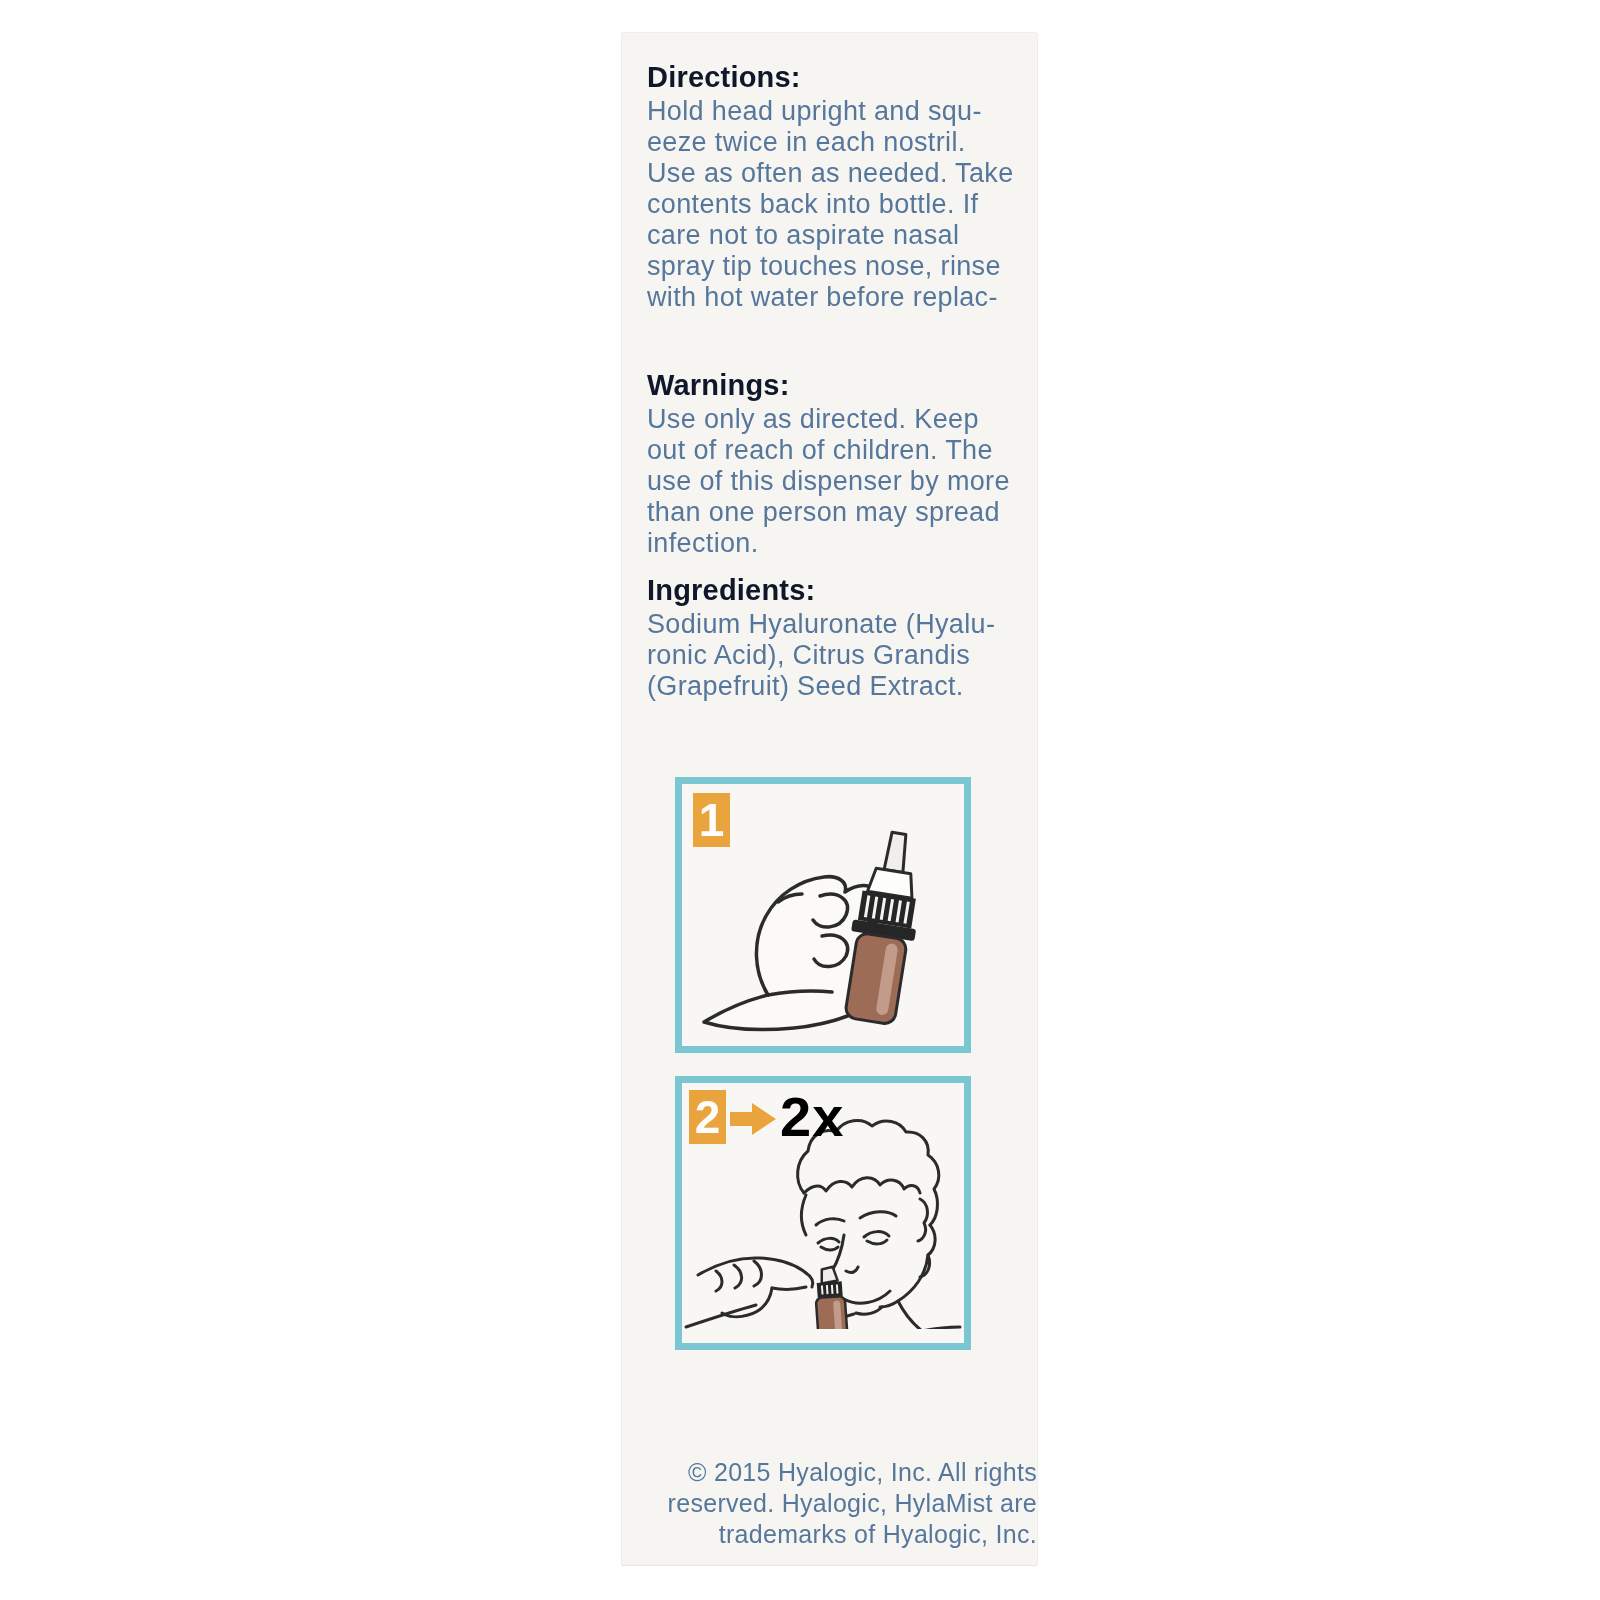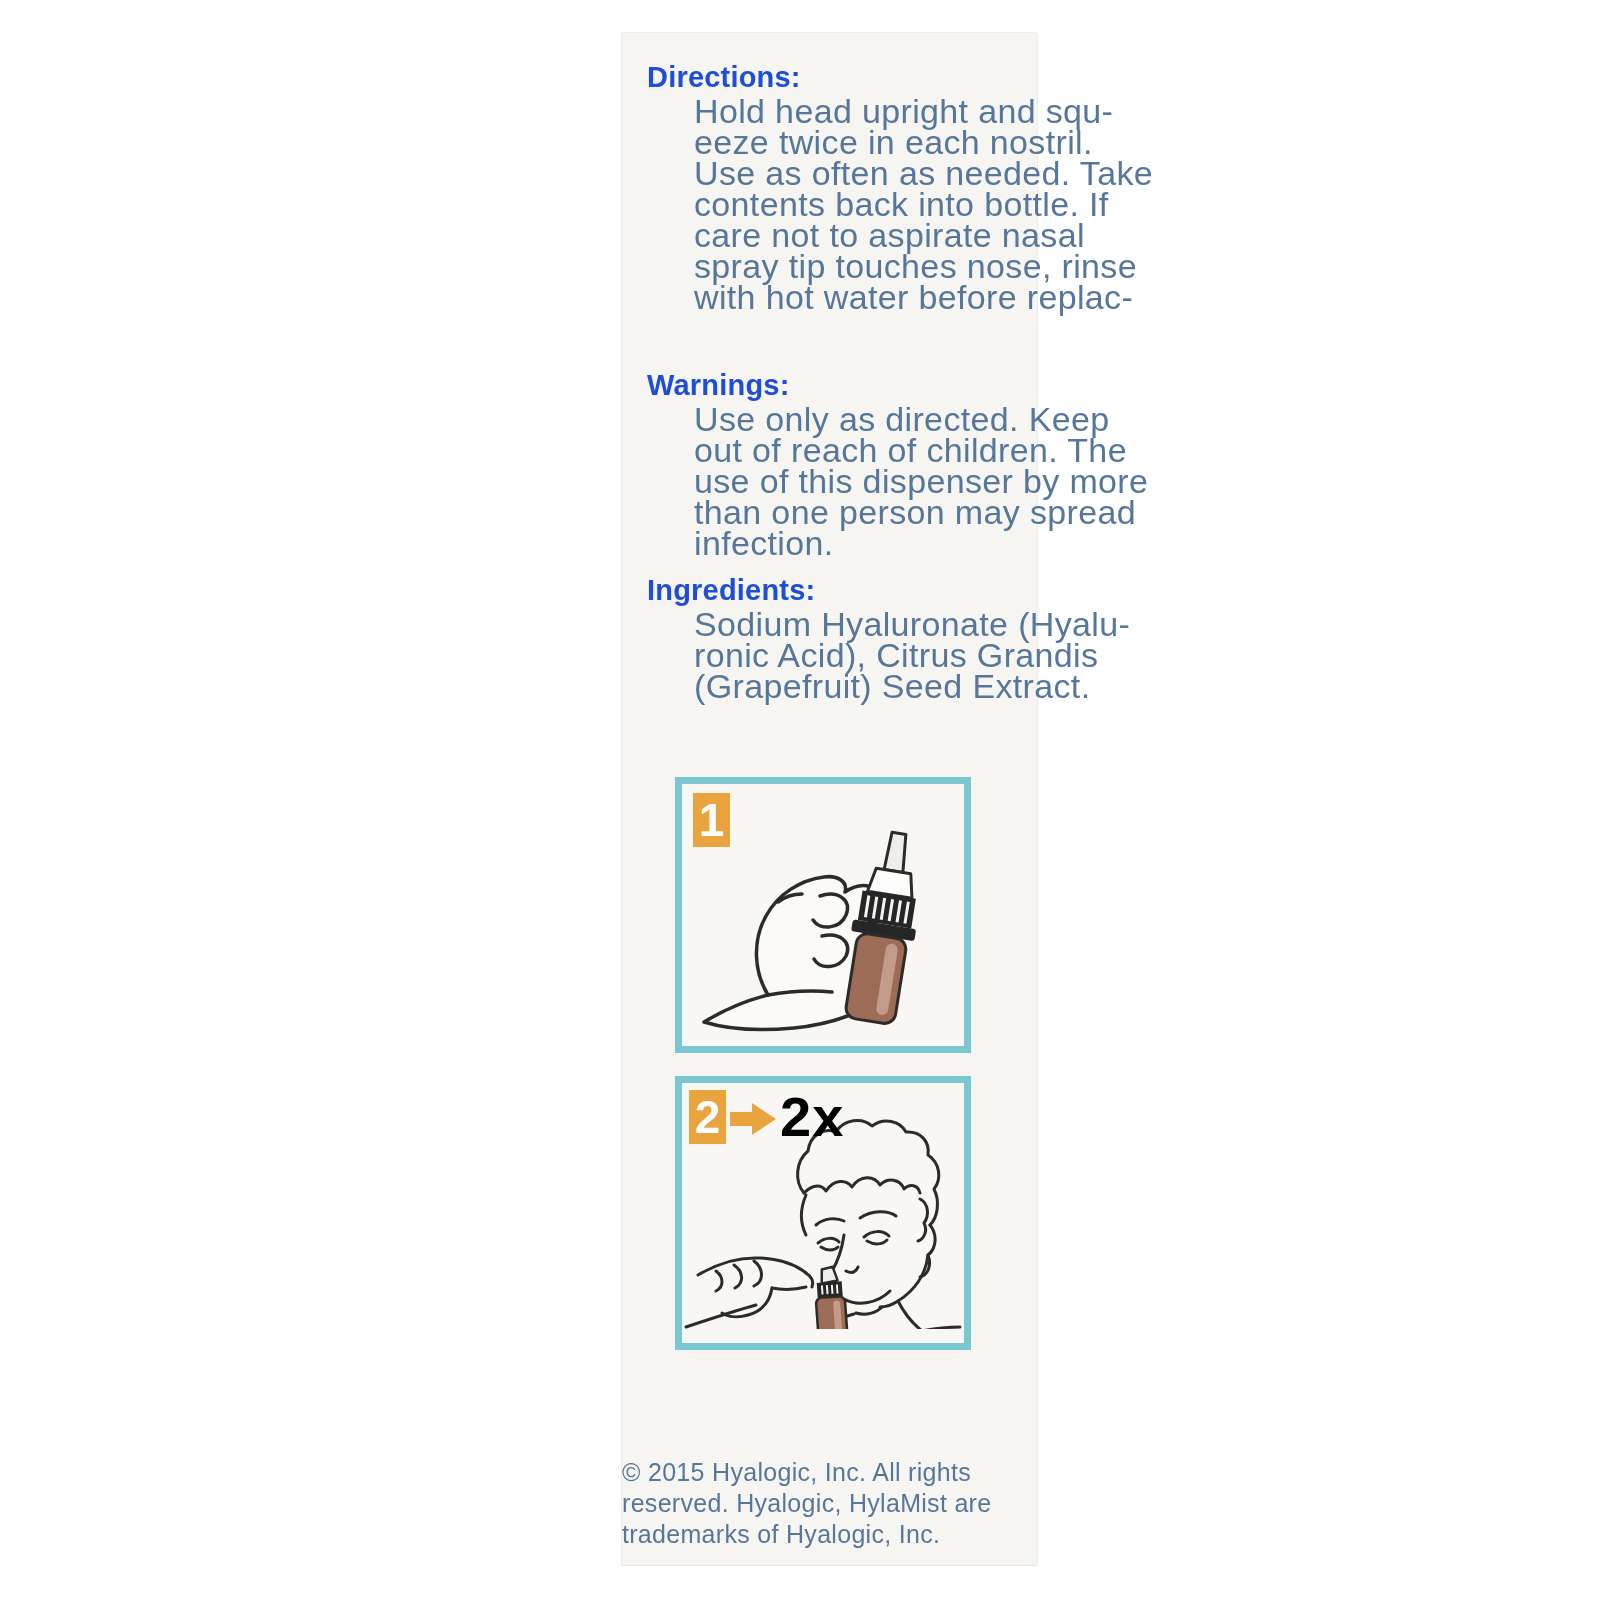--- a/index.html
+++ b/index.html
@@ -10,23 +10,23 @@
     overflow:hidden;
   }
   .panel {
     position:absolute; left:622px; top:33px; width:415px; height:1532px;
     background:#f7f5f1;
     box-shadow:-1px 0 0 #ecebe6, 1px 0 0 #eeede9, 0 -1px 0 #eeede9, 0 1px 0 #e8e6e1;
   }
   .section { position:absolute; left:25px; width:386px; }
   .sec-heading {
     font-weight:bold; font-size:29px; line-height:37px;
-    color:#1d4ed8; letter-spacing:0.2px;
+    color:#0f172a; letter-spacing:0.2px;
   }
-  .sec-body { font-size:34px; line-height:31px; color:#56779c; letter-spacing:0.35px;margin-left:47px; }
+  .sec-body { font-size:27px; line-height:31px; color:#56779c; letter-spacing:0.35px; }
   .tline { white-space:nowrap; }
 
   #sec-directions  { top:26px; }
   #sec-warnings    { top:334px; }
   #sec-ingredients { top:539px; }
 
   .step-box {
     position:absolute; left:53px; width:282px;
     border:7px solid #7ac7d1; background:#f9f7f3;
   }
@@ -42,21 +42,21 @@
 
   .step2-arrow { position:absolute; left:48px; top:20px; }
   .repeat-label {
     position:absolute; left:98px; top:14px;
     color:#000000; font-weight:bold; font-size:56px; line-height:40px; letter-spacing:1px;
   }
   .illus { position:absolute; left:0; top:0; }
 
   .copyright {
     position:absolute; left:0; top:1424px; width:100%;
-    text-align:left; font-size:25px; line-height:31px;
+    text-align:right; font-size:25px; line-height:31px;
     color:#56779c; letter-spacing:0.3px;
   }
 </style>
 </head>
 <body>
 
 <div class="panel">
 
   <div class="section" id="sec-directions">
     <div class="sec-heading">Directions:</div>

